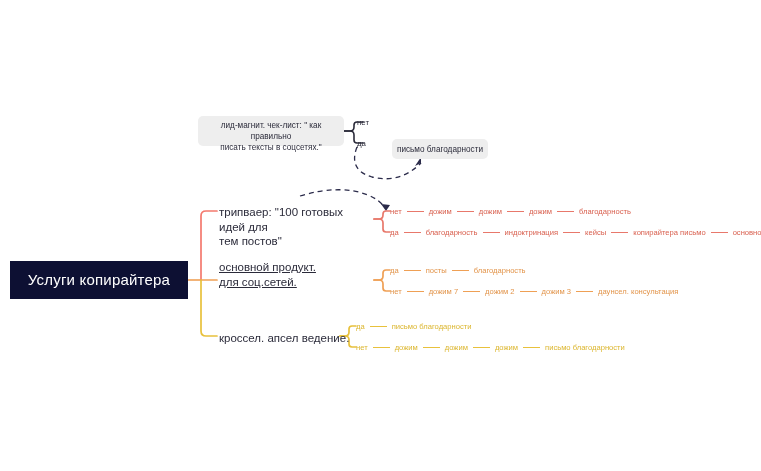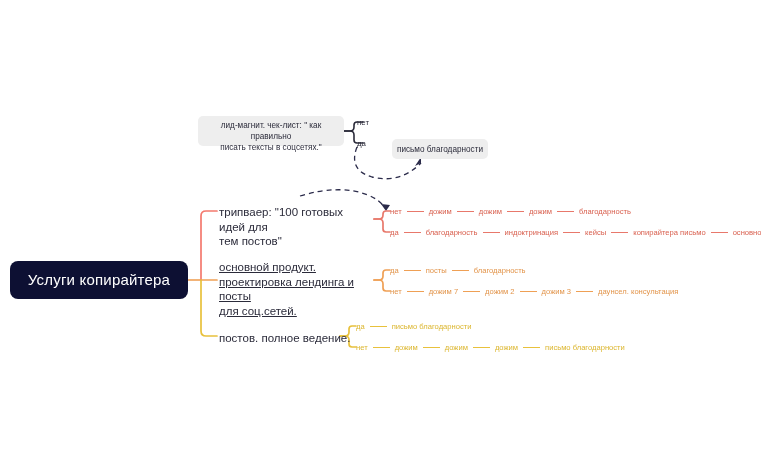--- a/index.html
+++ b/index.html
@@ -32,21 +32,21 @@
     position: absolute;
     box-sizing: border-box;
   }
   
   .root-node {
     left: 10px;
     top: 261px;
     width: 178px;
     height: 38px;
     background: #0d1033;
-    border-radius: 8px;
+    border-radius: 0;
     color: #ffffff;
     font-size: 15px;
     line-height: 38px;
     text-align: center;
     letter-spacing: 0.2px;
     white-space: nowrap;
   }
   
   .topic {
     position: absolute;
@@ -189,21 +189,20 @@
     <span class="dash"></span>
     <span class="lbl">кейсы</span>
     <span class="dash"></span>
     <span class="lbl">копирайтера письмо</span>
     <span class="dash"></span>
     <span class="lbl">основной продукт</span>
   </div>
 
   <div class="topic" id="topic-main">
     <div>основной продукт.</div>
-    <div>проектировка лендинга и посты</div>
     <div>для соц.сетей.</div>
   </div>
 
   <div class="leaf-row c-orange" style="left:390px; top:266px;">
     <span class="lbl">да</span>
     <span class="dash"></span>
     <span class="lbl">посты</span>
     <span class="dash"></span>
     <span class="lbl">благодарность</span>
   </div>
@@ -214,21 +213,21 @@
     <span class="lbl">дожим 7</span>
     <span class="dash"></span>
     <span class="lbl">дожим 2</span>
     <span class="dash"></span>
     <span class="lbl">дожим 3</span>
     <span class="dash"></span>
     <span class="lbl">даунсел. консультация</span>
   </div>
 
   <div class="topic" id="topic-cross">
-    <div>постов. полное ведение.</div>
+    <div>кроссел. апсел ведение.</div>
   </div>
 
   <div class="leaf-row c-yellow" style="left:356px; top:322px;">
     <span class="lbl">да</span>
     <span class="dash"></span>
     <span class="lbl">письмо благодарности</span>
   </div>
 
   <div class="leaf-row c-yellow" style="left:356px; top:343px;">
     <span class="lbl">нет</span>

